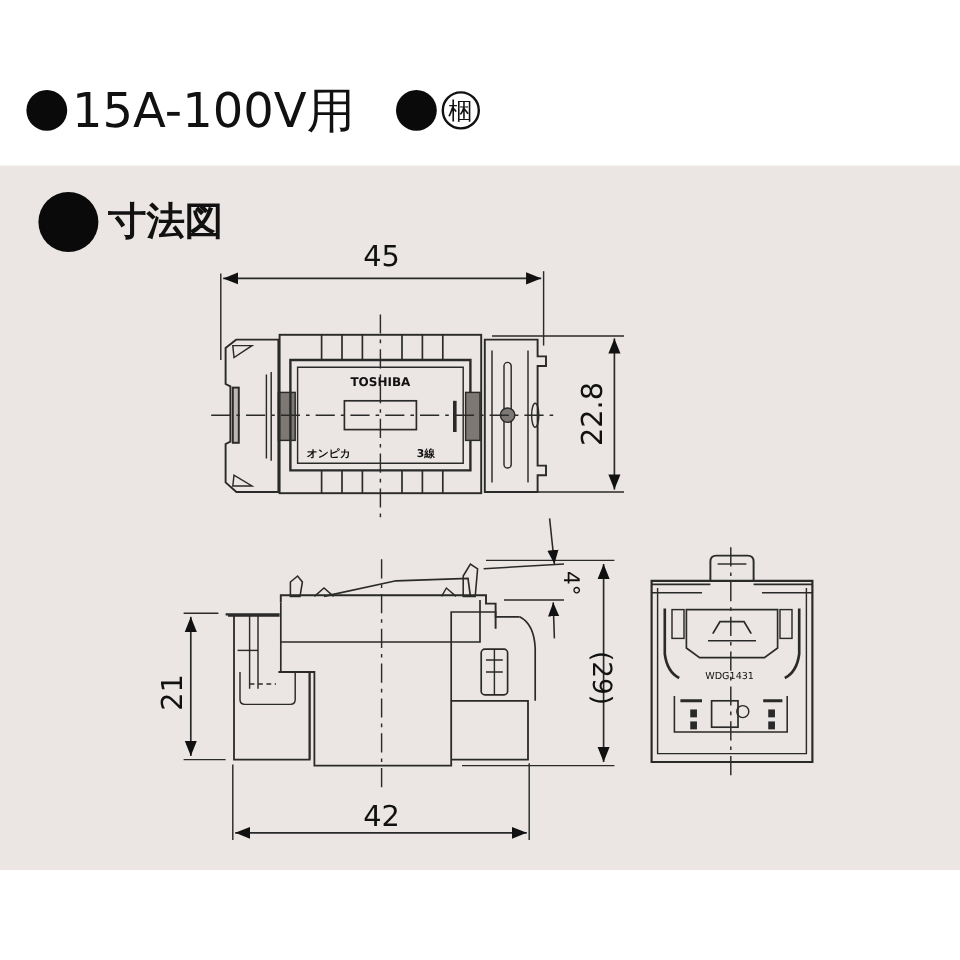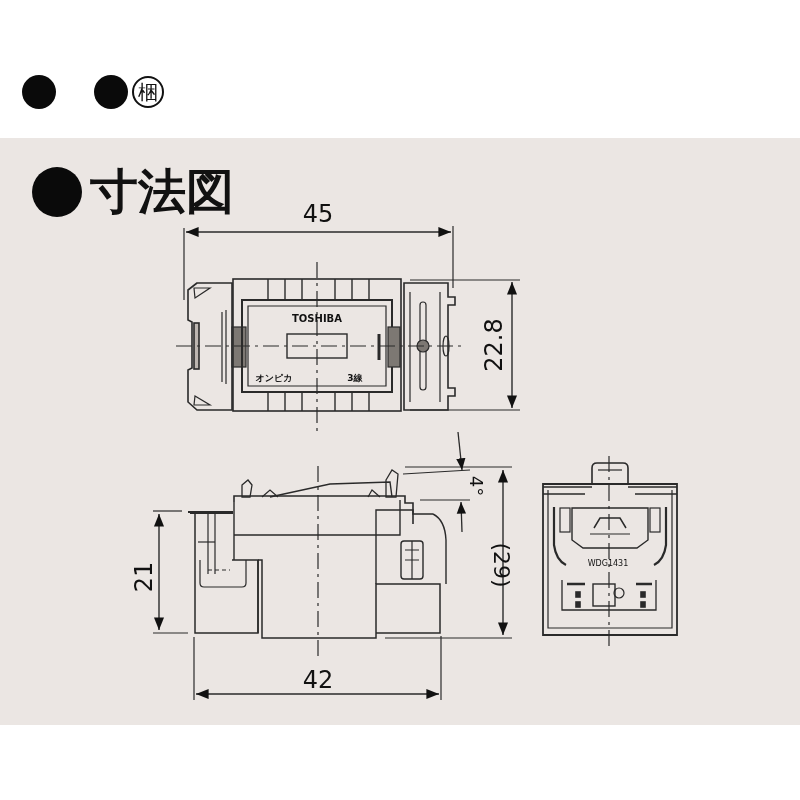--- a/index.html
+++ b/index.html
@@ -7,31 +7,32 @@
            font-family: "DejaVu Sans", "Liberation Sans", sans-serif; color: #111; }
     .spec-line { position: absolute; top: 62px; left: 22px; height: 60px;
                  display: flex; align-items: center; font-size: 40px; letter-spacing: 0px; }
     .spec-item { display: flex; align-items: center; margin-right: 34px; }
     .bullet { width: 34px; height: 34px; border-radius: 50%; background: #0a0a0a; margin-right: 4px; }
     .circled { display: inline-flex; align-items: center; justify-content: center;
                width: 32px; height: 32px; border: 2px solid #111; border-radius: 50%;
                font-size: 20px; margin-right: 2px; box-sizing: border-box; }
     .panel { position: absolute; left: 0; top: 138px; width: 800px; height: 587px; background: #ebe6e3; }
     .section-title { position: absolute; left: 32px; top: 22px; display: flex; align-items: center;
-                     font-size: 48px; font-weight: bold; }
+                     font-size: 32px; font-weight: bold; }
     .section-title .bullet { width: 50px; height: 50px; margin-right: 8px; }
     svg.drawing { position: absolute; left: 0; top: 0; }
     .dim-text { font-family: "DejaVu Sans", "Liberation Sans", sans-serif; fill: #111; }
   </style>
 </head>
 <body>
 
 <div class="spec-line">
   <div class="spec-item">
     <span class="bullet"></span>
+    <span>15A-100V用</span>
   </div>
   <div class="spec-item">
     <span class="bullet"></span>
     <span class="circled">梱</span>
   </div>
 </div>
 
 <div class="panel">
   <div class="section-title">
     <span class="bullet"></span>

